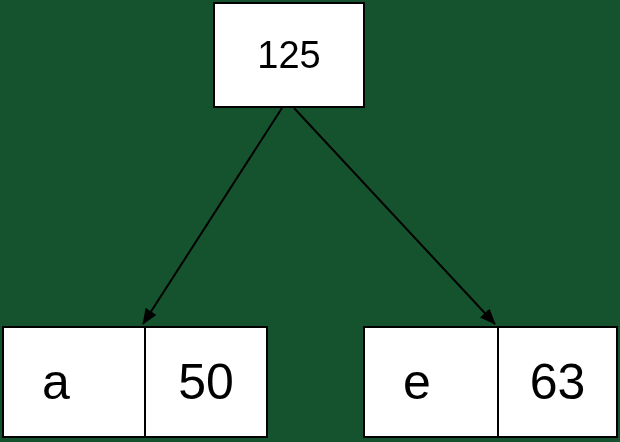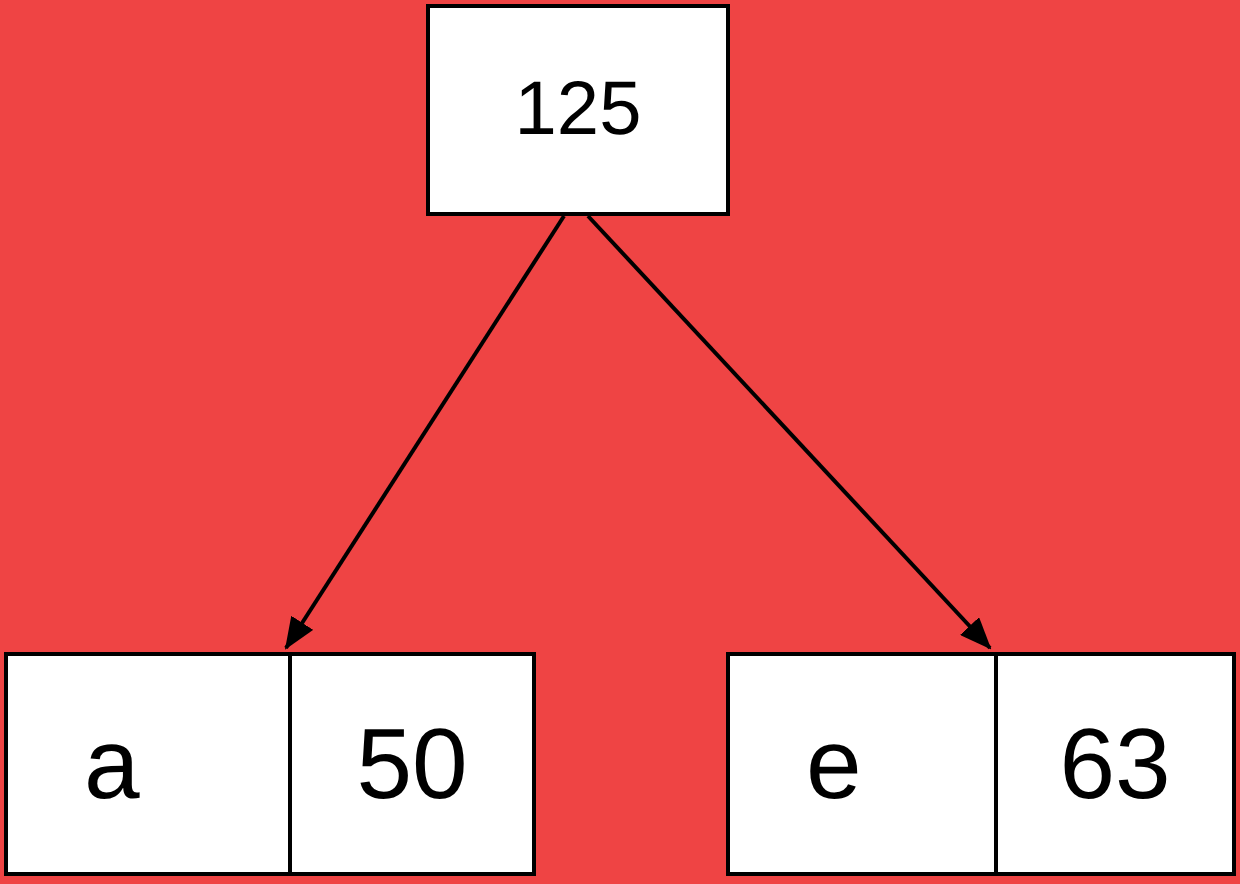--- a/index.html
+++ b/index.html
@@ -4,21 +4,21 @@
 <style>
   html, body {
     margin: 0;
     padding: 0;
     background: #ffffff;
   }
   .canvas {
     position: relative;
     width: 620px;
     height: 442px;
-    background: #ef4444;
+    background: #14532d;
     overflow: hidden;
     font-family: "Liberation Sans", "DejaVu Sans", sans-serif;
     color: #000000;
   }
   .edges {
     position: absolute;
     left: 0;
     top: 0;
     width: 620px;
     height: 442px;

